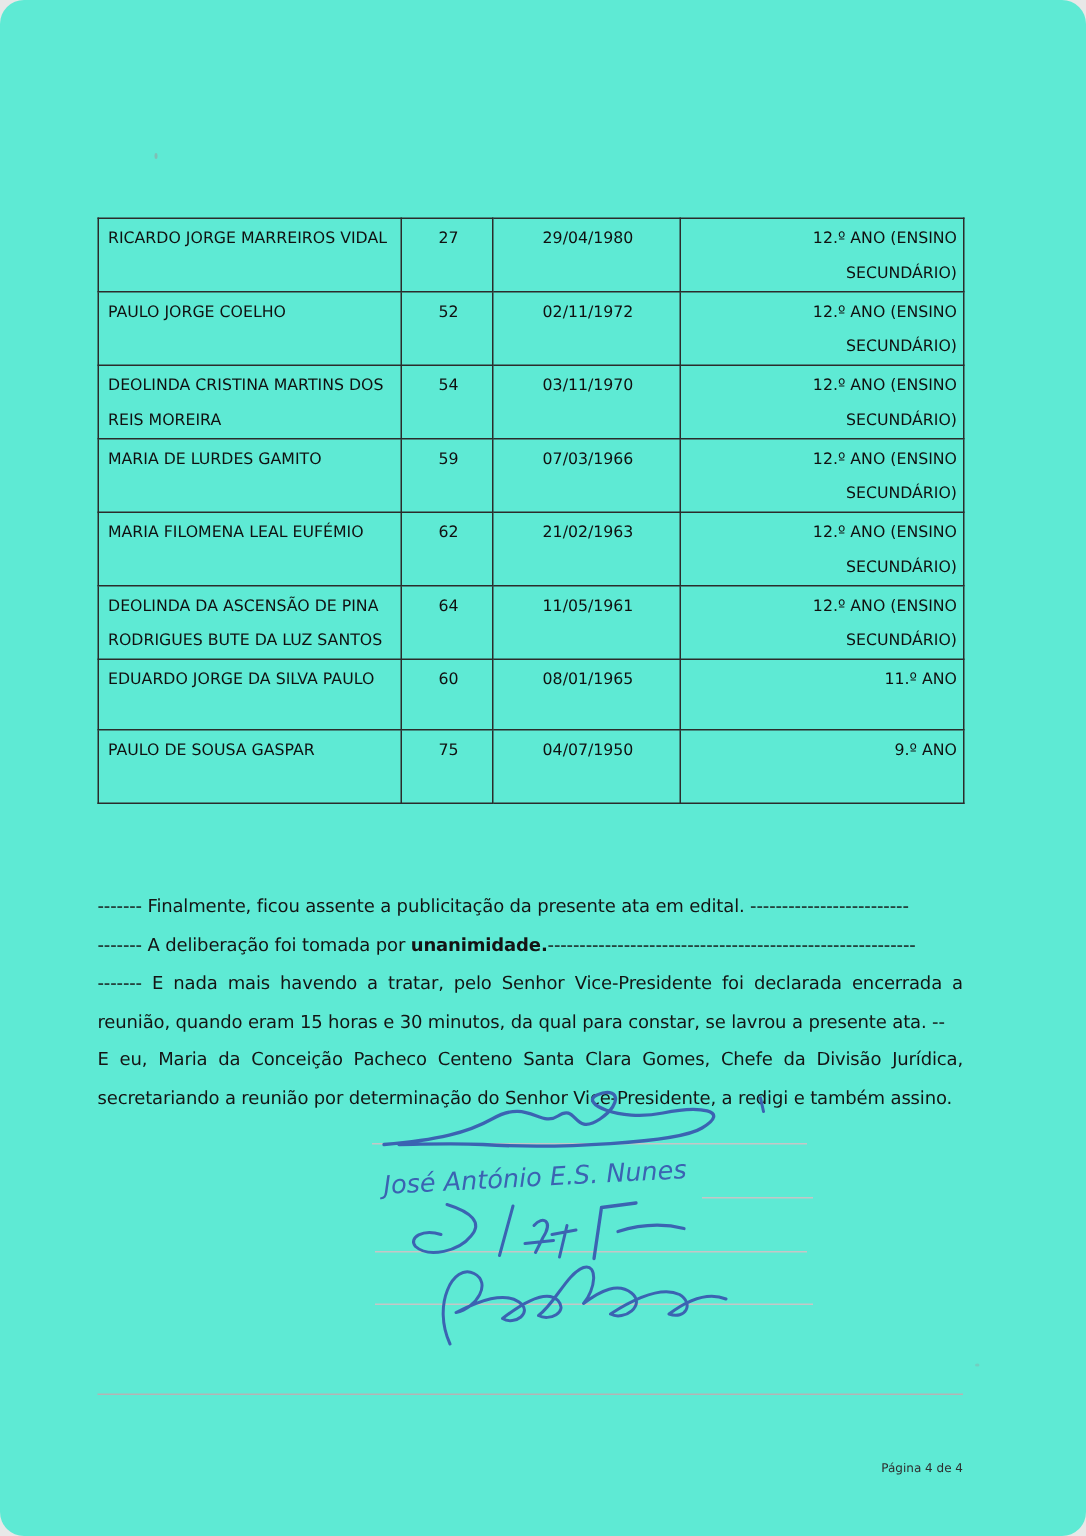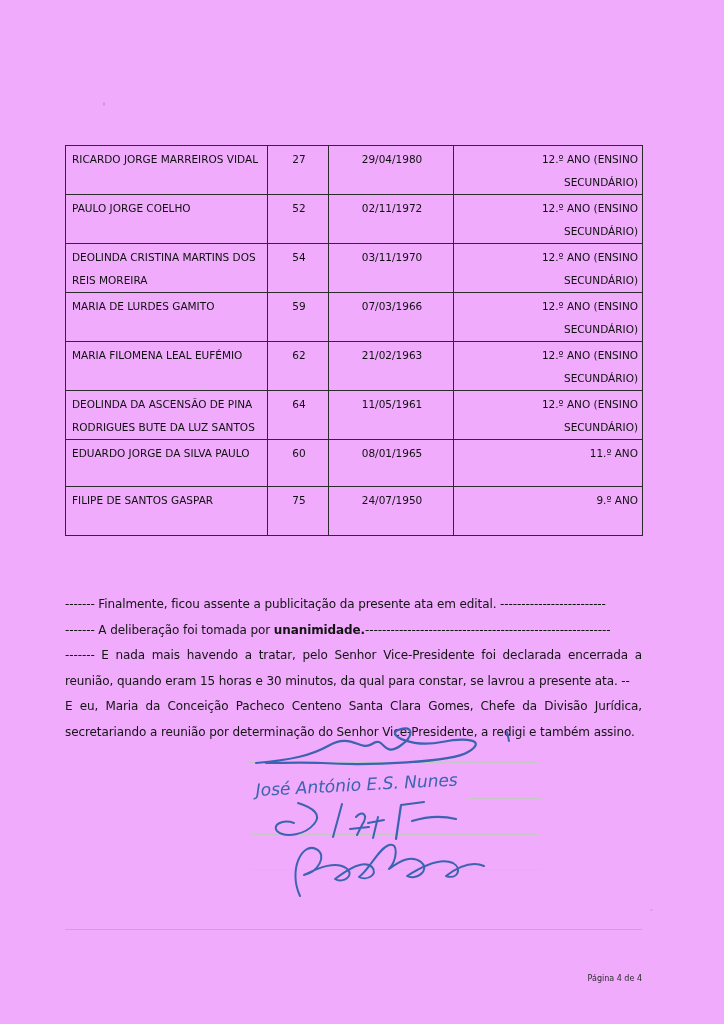--- a/index.html
+++ b/index.html
@@ -2,24 +2,25 @@
 <html><head>
 <meta charset="utf-8">
 <style>
   * { margin: 0; padding: 0; box-sizing: border-box; }
   html, body { background: #e8e8e8; }
   .page {
     position: relative;
     width: 724px;
     height: 1024px;
     margin: 0 auto;
-    background: #f0abfc;
+    background: #5eead4;
     font-family: "DejaVu Sans", sans-serif;
     color: #161616;
     overflow: hidden;
+    border-radius: 16px;
   }
   .speck { position: absolute; background: #9a9a9a; opacity: .55; border-radius: 50%; }
   .speck-1 { left: 103px; top: 102px; width: 2px; height: 4px; }
   .speck-2 { left: 650px; top: 909px; width: 3px; height: 2px; opacity: .35; }
 
   
   table.minutes {
     position: absolute;
     left: 65px;
     top: 145px;
@@ -140,23 +141,23 @@
         <td class="c-edu">12.º ANO (ENSINO
 SECUNDÁRIO)</td>
       </tr>
       <tr>
         <td class="c-name">EDUARDO JORGE DA SILVA PAULO</td>
         <td class="c-age">60</td>
         <td class="c-date">08/01/1965</td>
         <td class="c-edu">11.º ANO</td>
       </tr>
       <tr style="height:49px;">
-        <td class="c-name">FILIPE DE SANTOS GASPAR</td>
+        <td class="c-name">PAULO DE SOUSA GASPAR</td>
         <td class="c-age">75</td>
-        <td class="c-date">24/07/1950</td>
+        <td class="c-date">04/07/1950</td>
         <td class="c-edu">9.º ANO</td>
       </tr>
     </tbody>
   </table>
 
   <div class="body-text">
     <div class="line-nowrap">------- Finalmente, ficou assente a publicitação da presente ata em edital. -------------------------</div>
     <div class="line-nowrap"><span>------- A deliberação foi tomada por </span><span class="bold">unanimidade.</span><span>----------------------------------------------------------</span></div>
     <div class="line-just">------- E nada mais havendo a tratar, pelo Senhor Vice-Presidente foi declarada encerrada a</div>
     <div>reunião, quando eram 15 horas e 30 minutos, da qual para constar, se lavrou a presente ata. --</div>

